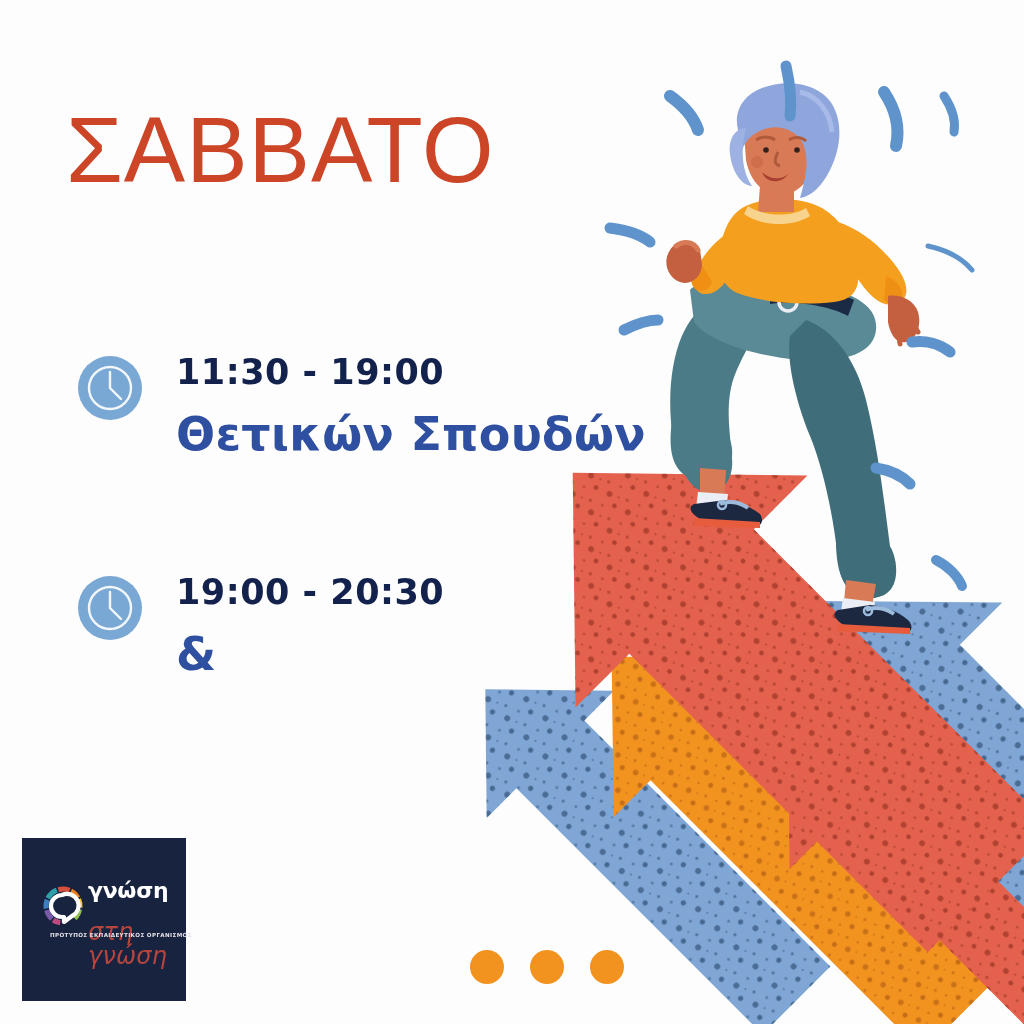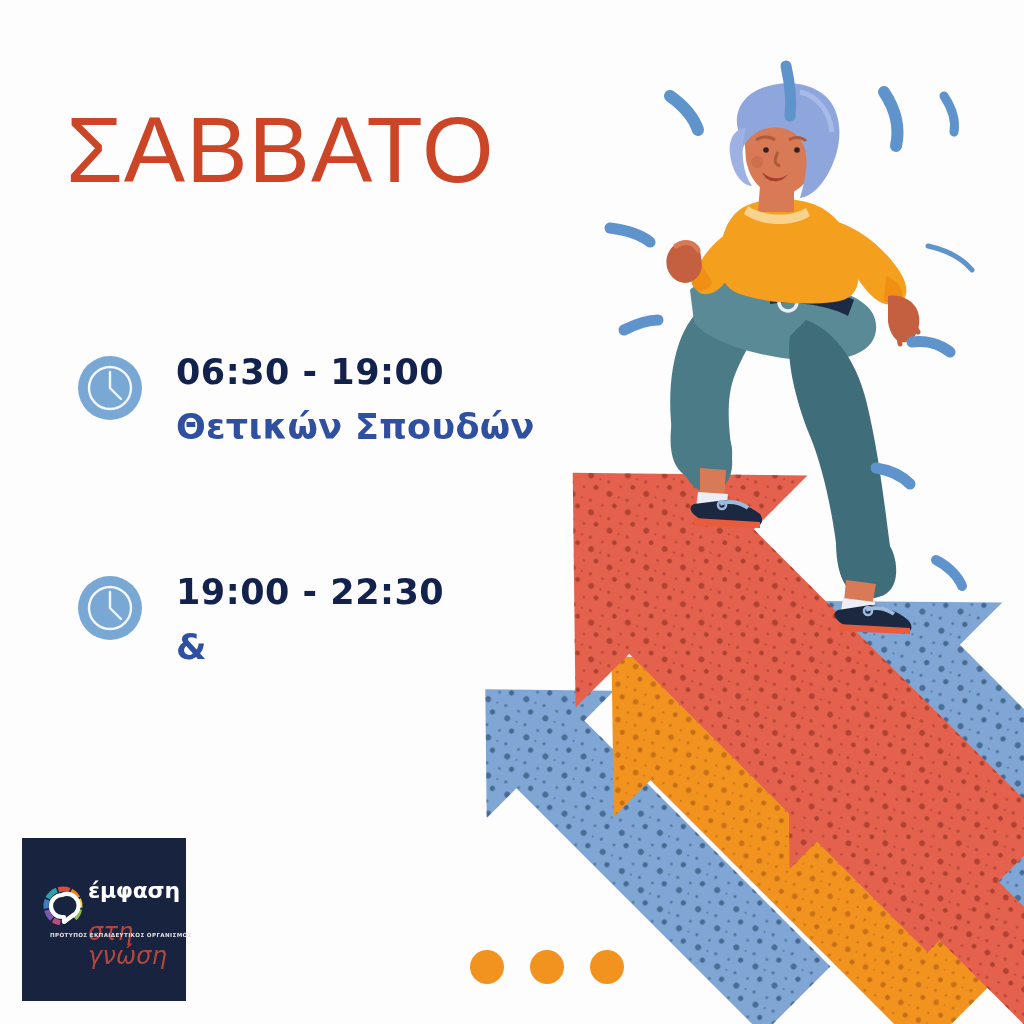--- a/index.html
+++ b/index.html
@@ -60,21 +60,21 @@
   .slot-time {
     font-family: "DejaVu Sans", sans-serif;
     font-size: 35px;
     font-weight: bold;
     color: #13214d;
     letter-spacing: 0.5px;
     line-height: 1.18;
   }
   .slot-subject {
     font-family: "DejaVu Sans", sans-serif;
-    font-size: 35px;
+    font-size: 46px;
     font-weight: bold;
     color: #2f4fa0;
     letter-spacing: 0.3px;
     line-height: 1.18;
     margin-top: 14px;
   }
   .slot-subject .ln { display: block; }
 
   
   .logo-box {
@@ -306,36 +306,36 @@
   <div class="title">ΣΑΒΒΑΤΟ</div>
 
   <div class="slot slot-1">
     <div class="clock">
       <svg width="64" height="64" viewBox="0 0 64 64" xmlns="http://www.w3.org/2000/svg">
         <circle cx="32" cy="32" r="21" fill="none" stroke="#f2f7fc" stroke-width="2.4"></circle>
         <path d="M32 16 L32 32 L43 43" fill="none" stroke="#f2f7fc" stroke-width="2.4" stroke-linecap="round"></path>
       </svg>
     </div>
     <div class="slot-text">
-      <div class="slot-time">06:30 - 19:00</div>
+      <div class="slot-time">11:30 - 19:00</div>
       <div class="slot-subject">
         <span class="ln">Θετικών Σπουδών</span>
       </div>
     </div>
   </div>
 
   <div class="slot slot-2">
     <div class="clock">
       <svg width="64" height="64" viewBox="0 0 64 64" xmlns="http://www.w3.org/2000/svg">
         <circle cx="32" cy="32" r="21" fill="none" stroke="#f2f7fc" stroke-width="2.4"></circle>
         <path d="M32 16 L32 32 L43 43" fill="none" stroke="#f2f7fc" stroke-width="2.4" stroke-linecap="round"></path>
       </svg>
     </div>
     <div class="slot-text">
-      <div class="slot-time">19:00 - 22:30</div>
+      <div class="slot-time">19:00 - 20:30</div>
       <div class="slot-subject">
         <span class="ln">&amp;</span>
       </div>
     </div>
   </div>
 
   <div class="logo-box">
     <div class="logo-inner">
       <div class="logo-mark">
         <svg width="46" height="48" viewBox="0 0 46 48" xmlns="http://www.w3.org/2000/svg">
@@ -348,21 +348,21 @@
               <path d="M -6.2 -15.9 A 17 17 0 0 0 -15.1 -7.8" stroke="#2f9fa8"></path>
               <path d="M -15.8 -6.3 A 17 17 0 0 0 -16.8 2.5" stroke="#3f7fc1"></path>
               <path d="M -16.2 4.1 A 17 17 0 0 0 -11.0 12.9" stroke="#7a5aa8"></path>
               <path d="M -9.8 14.0 A 17 17 0 0 0 -2.8 16.8" stroke="#c0497f"></path>
             </g>
             <path d="M -1 -11 A 11 11 0 1 0 -1 11 L 1 11 L 1 16 L 9 10 A 11 11 0 0 0 -1 -11 Z" fill="none" stroke="#ffffff" stroke-width="4.2" stroke-linejoin="round"></path>
           </g>
         </svg>
       </div>
       <div class="logo-words">
-        <div class="logo-l1">έμφαση</div>
+        <div class="logo-l1">γνώση</div>
         <div class="logo-l2">στη γνώση</div>
         <div class="logo-l3">ΠΡΟΤΥΠΟΣ ΕΚΠΑΙΔΕΥΤΙΚΟΣ ΟΡΓΑΝΙΣΜΟΣ</div>
       </div>
     </div>
   </div>
 
   <div class="dots-row">
     <div class="dot"></div>
     <div class="dot"></div>
     <div class="dot"></div>

